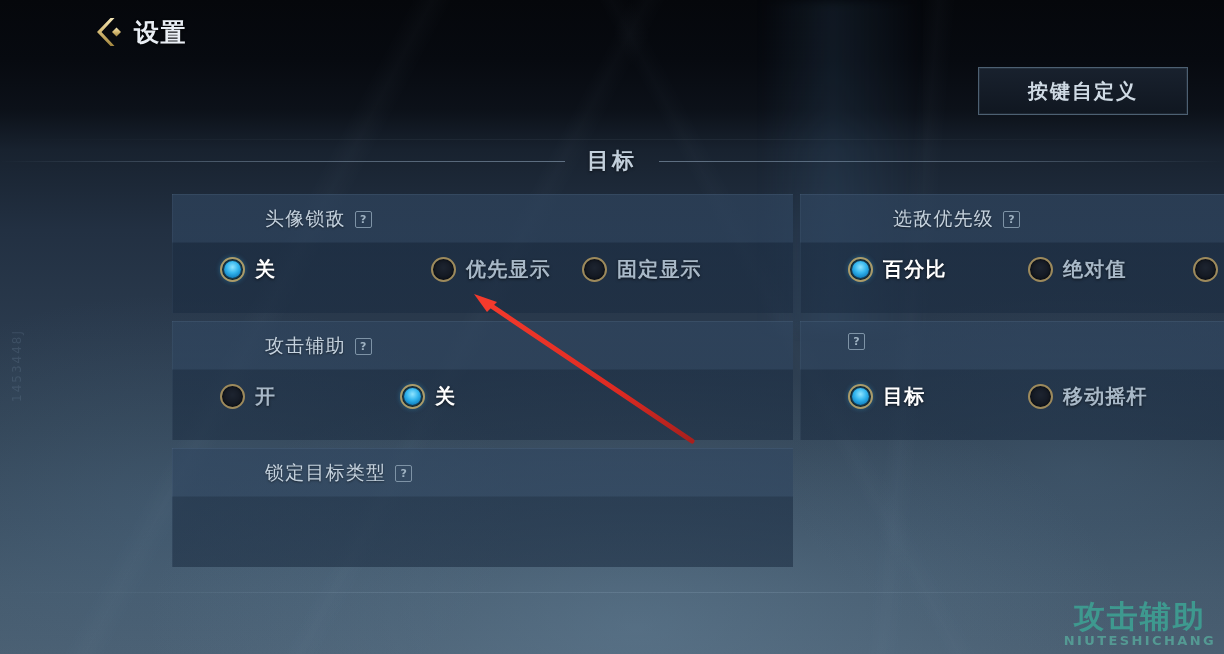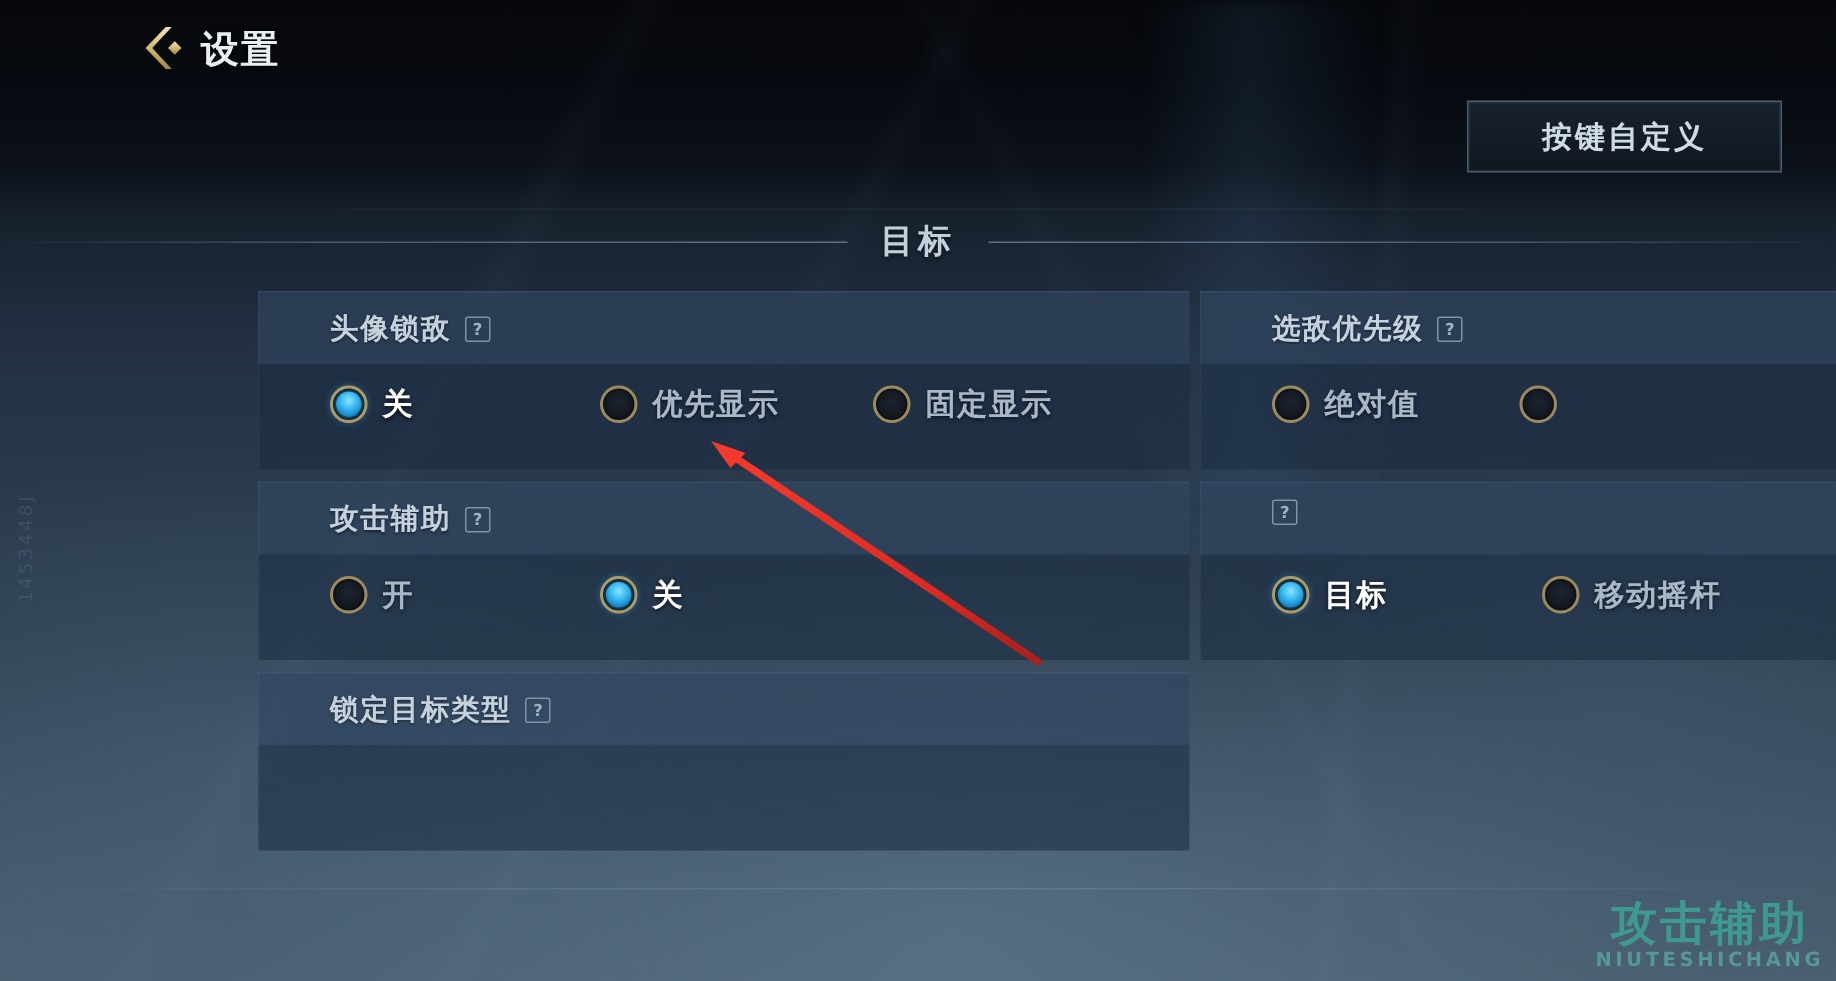--- a/index.html
+++ b/index.html
@@ -136,24 +136,25 @@
       inset 0 1px 0 rgba(160,190,215,0.10),
       inset 1px 0 0 rgba(160,190,215,0.07);
   }
   .card-title-row {
     position: absolute;
     left: 48px; top: 12px;
     display: flex; align-items: center; gap: 9px;
   }
   .card-title {
     font-size: 19px;
-    font-weight: bold;
+    font-weight: normal;
     color: #c5d2de;
     letter-spacing: 1.2px;
     text-shadow: 0 1px 2px rgba(0,0,0,0.5);
+    margin-left: 45px;
   }
   .help-icon {
     width: 15px; height: 15px;
     border: 1px solid #7e93a6;
     border-radius: 2px;
     display: flex; align-items: center; justify-content: center;
     font-size: 11px;
     line-height: 1;
     color: #9fb2c2;
     font-weight: bold;
@@ -293,21 +294,21 @@
   <div class="card" style="left:172px; top:194px; width:621px; height:119px;">
     <div class="card-title-row">
       <div class="card-title">头像锁敌</div>
       <div class="help-icon">?</div>
     </div>
     <div class="options-row">
       <div class="opt sel" style="width:180px;">
         <span class="radio on"></span>
         <span class="opt-label">关</span>
       </div>
-      <div class="opt unsel" style="width:182px;">
+      <div class="opt unsel" style="width:182px;justify-content:center;">
         <span class="radio off"></span>
         <span class="opt-label">优先显示</span>
       </div>
       <div class="opt unsel">
         <span class="radio off"></span>
         <span class="opt-label">固定显示</span>
       </div>
     </div>
   </div>
 
@@ -334,20 +335,24 @@
       <div class="help-icon">?</div>
     </div>
   </div>
 
   <div class="card" style="left:800px; top:194px; width:430px; height:119px;">
     <div class="card-title-row">
       <div class="card-title">选敌优先级</div>
       <div class="help-icon">?</div>
     </div>
     <div class="options-row">
+      <div class="opt sel" style="width:180px;">
+        <span class="radio on"></span>
+        <span class="opt-label">百分比</span>
+      </div>
       <div class="opt unsel" style="width:165px;">
         <span class="radio off"></span>
         <span class="opt-label">绝对值</span>
       </div>
       <div class="opt unsel">
         <span class="radio off"></span>
         <span class="opt-label"></span>
       </div>
     </div>
   </div>

